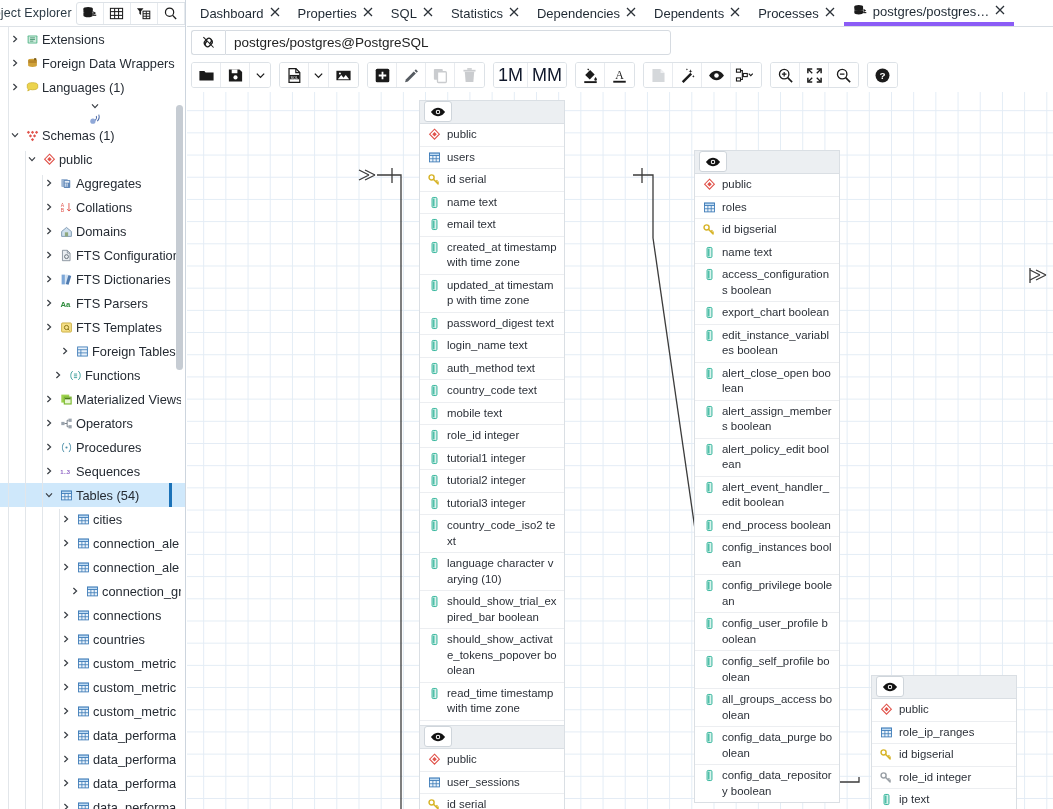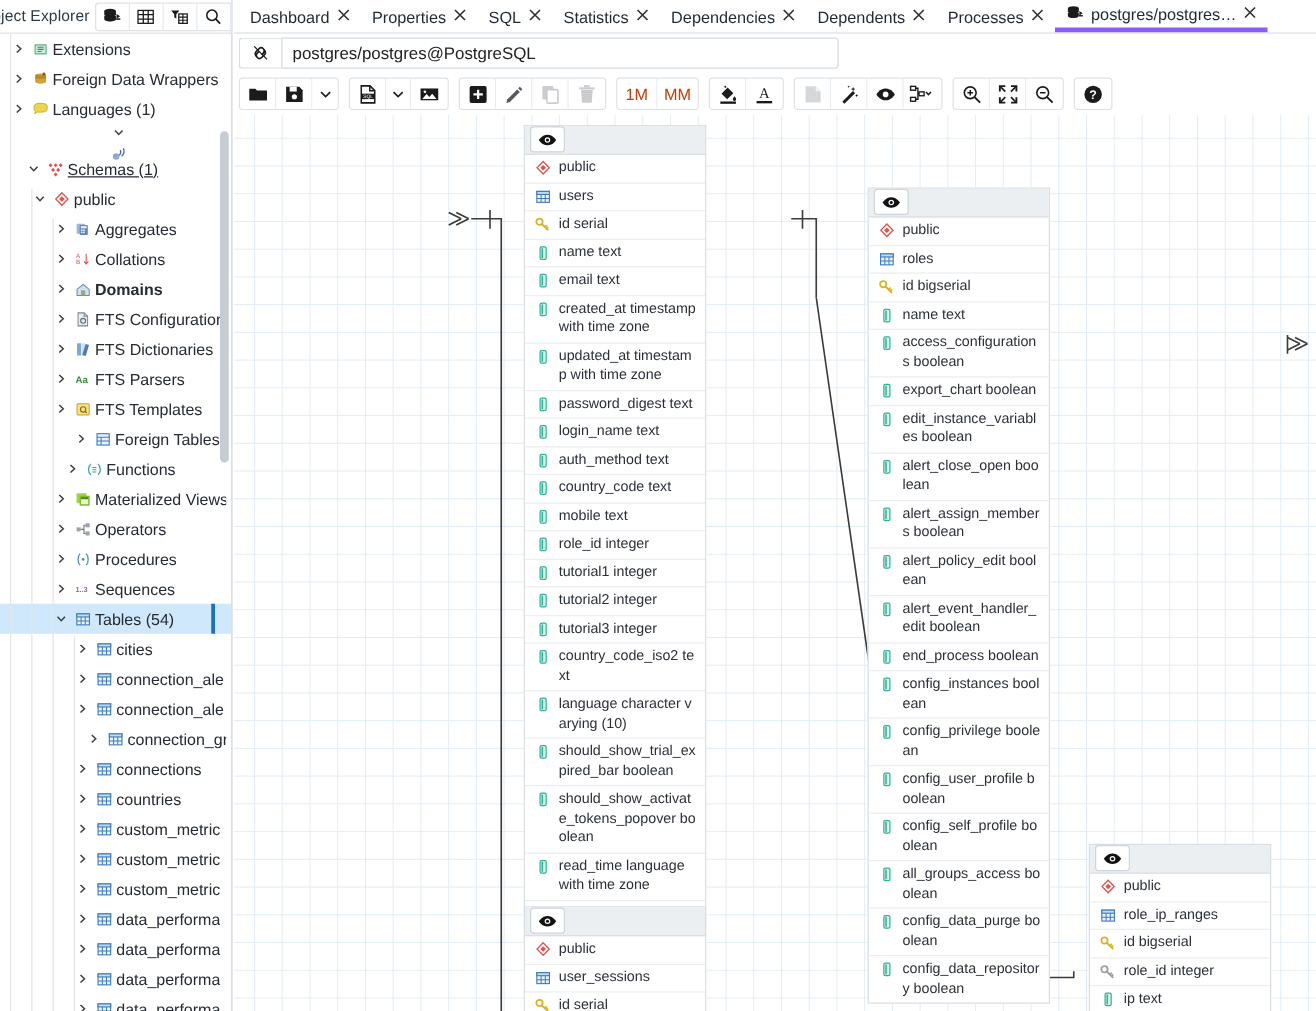--- a/index.html
+++ b/index.html
@@ -47,21 +47,21 @@
     display: flex; align-items: center; height: 24px;
     white-space: nowrap; font-size: 12.8px; color: #252b33;
     padding-right: 4px; cursor: default;
   }
   .tree-row.selected { background: #cfe8fb; }
   .tree-row .caret {
     width: 14px; flex: 0 0 14px; display: flex; align-items: center; justify-content: center;
     color: #444; font-size: 10px; cursor: pointer;
   }
   .tree-row .ticon {
-    width: 20px; flex: 0 0 20px; display: flex; align-items: center; justify-content: center;
+    width: 20px; flex: 0 0 20px; display: flex; justify-content: center;
   }
   .tree-row .tlabel { overflow: hidden; }
   .tree-row.selected::after{
     content:""; position:absolute; 
   }
   .sel-bar {
     position:absolute; left:169px; width:3px; height:24px; background:#1b72b8;
   }
 
   
@@ -108,21 +108,21 @@
   .tb-group {
     display: flex; border: 1px solid #dde2e7; border-radius: 3px; height: 26px;
     margin-right: 8px; background: #fff; overflow: hidden;
   }
   .tb-btn {
     min-width: 29px; padding: 0 4px; display: flex; align-items: center; justify-content: center;
     border-right: 1px solid #e8ebef; cursor: pointer; background: #fff;
   }
   .tb-btn:last-child { border-right: none; }
   .tb-btn.caret { min-width: 20px; }
-  .tb-btn.text { font-size: 13px; color: #c2410c; min-width: 32px; }
+  .tb-btn.text { font-size: 18px; color: #0f172a; min-width: 32px; }
   .tb-btn.disabled svg { opacity: .35; }
   .tb-btn.disabled { color: #b9c0c7; }
 
   
   #canvas {
     position: absolute; left: 0; top: 92px; right: 0; bottom: 0;
     background-color: #ffffff;
     background-image:
       linear-gradient(to right, #e3ecf5 1px, transparent 1px),
       linear-gradient(to bottom, #e3ecf5 1px, transparent 1px);
@@ -261,21 +261,21 @@
           </span>
           <span class="ticon">
             <svg width="13" height="13" viewBox="0 0 16 16">
               <circle cx="6" cy="10" r="3.2" fill="#8fa8d8"></circle>
               <path d="M9 9c1.5-1.5 2-3.6 1.2-5.4" fill="none" stroke="#4d6ba8" stroke-width="1.3"></path>
               <path d="M11.4 10c2.2-2.2 2.9-5.3 1.8-8" fill="none" stroke="#4d6ba8" stroke-width="1.3"></path>
             </svg>
           </span>
           <span class="tlabel">Publications</span>
         </div>
-        <div class="tree-row" style="padding-left: 20px; position: relative; text-decoration: underline;">
+        <div class="tree-row" style="padding-left: 8px; position: relative;">
           <span class="caret">
             <svg width="10" height="10" viewBox="0 0 10 10">
               <path d="M2 3.4L5 6.6 8 3.4" fill="none" stroke="#3a3f45" stroke-width="1.2"></path>
             </svg>
           </span>
           <span class="ticon">
             <svg width="13" height="13" viewBox="0 0 16 16">
               <g fill="#e0524a">
                 <path d="M3 2l2 2-2 2-2-2z"></path>
                 <path d="M8 2l2 2-2 2-2-2z"></path>
@@ -331,21 +331,21 @@
           </span>
           <span class="ticon">
             <svg width="13" height="13" viewBox="0 0 16 16">
               <text x="1" y="7" font-size="6.2" fill="#e0524a" font-family="Liberation Sans, sans-serif">A</text>
               <text x="1" y="13" font-size="6.2" fill="#e0524a" font-family="Liberation Sans, sans-serif">B</text>
               <path d="M11 2.5v9.5M8.8 10l2.2 2.4 2.2-2.4" fill="none" stroke="#e0524a" stroke-width="1.1"></path>
             </svg>
           </span>
           <span class="tlabel">Collations</span>
         </div>
-        <div class="tree-row" style="padding-left: 42px; position: relative; font-weight: bold;">
+        <div class="tree-row" style="padding-left: 42px; position: relative;">
           <span class="caret">
             <svg width="10" height="10" viewBox="0 0 10 10">
               <path d="M3.4 2L6.6 5 3.4 8" fill="none" stroke="#3a3f45" stroke-width="1.2"></path>
             </svg>
           </span>
           <span class="ticon">
             <svg width="13" height="13" viewBox="0 0 16 16">
               <path d="M2 8l6-5 6 5v6H2z" fill="#cfe0ee" stroke="#6d8aa6" stroke-width="1"></path>
               <rect x="6" y="9" width="4" height="5" fill="#8fa87f"></rect>
             </svg>
@@ -1195,21 +1195,21 @@
             </span>
             <span class="rtext">should_show_activate_tokens_popover boolean</span>
           </div>
           <div class="erd-row">
             <span class="ricon">
               <svg width="13" height="13" viewBox="0 0 16 16">
                 <rect x="5" y="1.8" width="6" height="12.4" rx="1.4" fill="#d9f2ec" stroke="#2eb398" stroke-width="1.2"></rect>
                 <rect x="6.4" y="3.2" width="1.5" height="9.6" fill="#2eb398"></rect>
               </svg>
             </span>
-            <span class="rtext">read_time language with time zone</span>
+            <span class="rtext">read_time timestamp with time zone</span>
           </div>
           <div class="erd-row">
             <span class="ricon">
               <svg width="13" height="13" viewBox="0 0 16 16">
                 <rect x="5" y="1.8" width="6" height="12.4" rx="1.4" fill="#d9f2ec" stroke="#2eb398" stroke-width="1.2"></rect>
                 <rect x="6.4" y="3.2" width="1.5" height="9.6" fill="#2eb398"></rect>
               </svg>
             </span>
             <span class="rtext">dark_mode boolean</span>
           </div>

